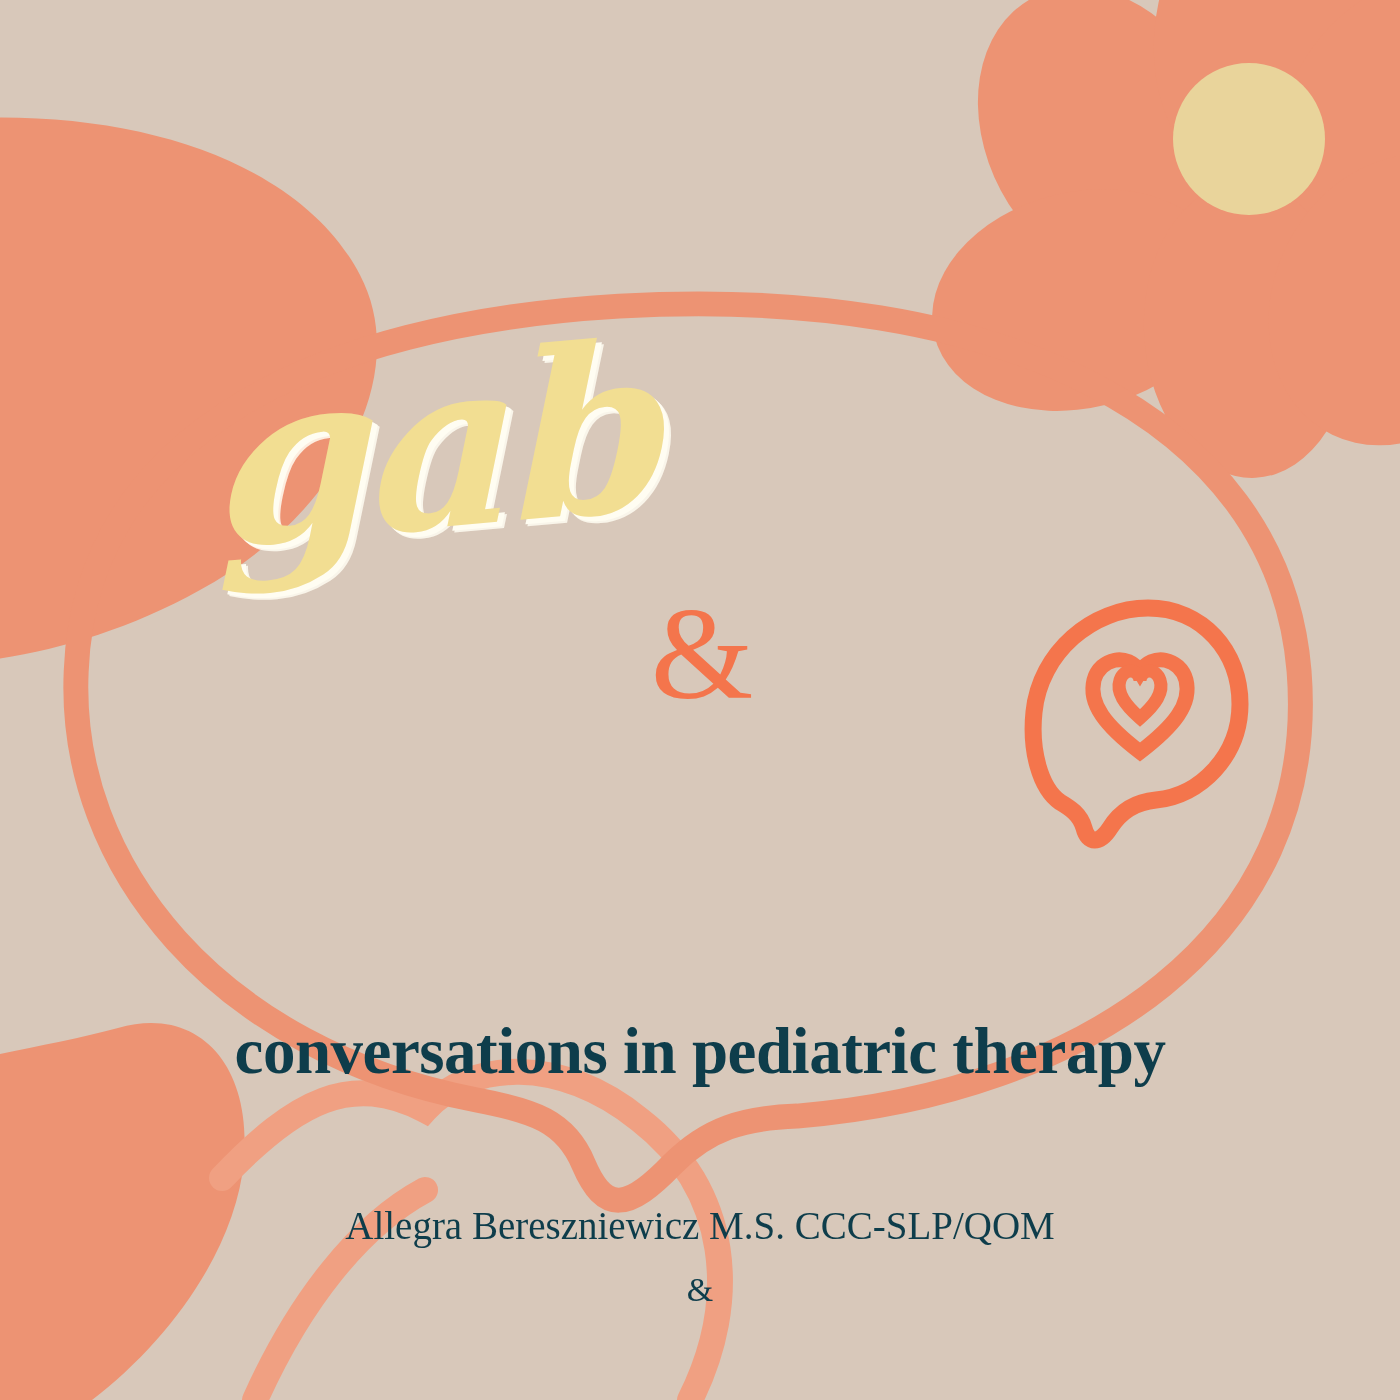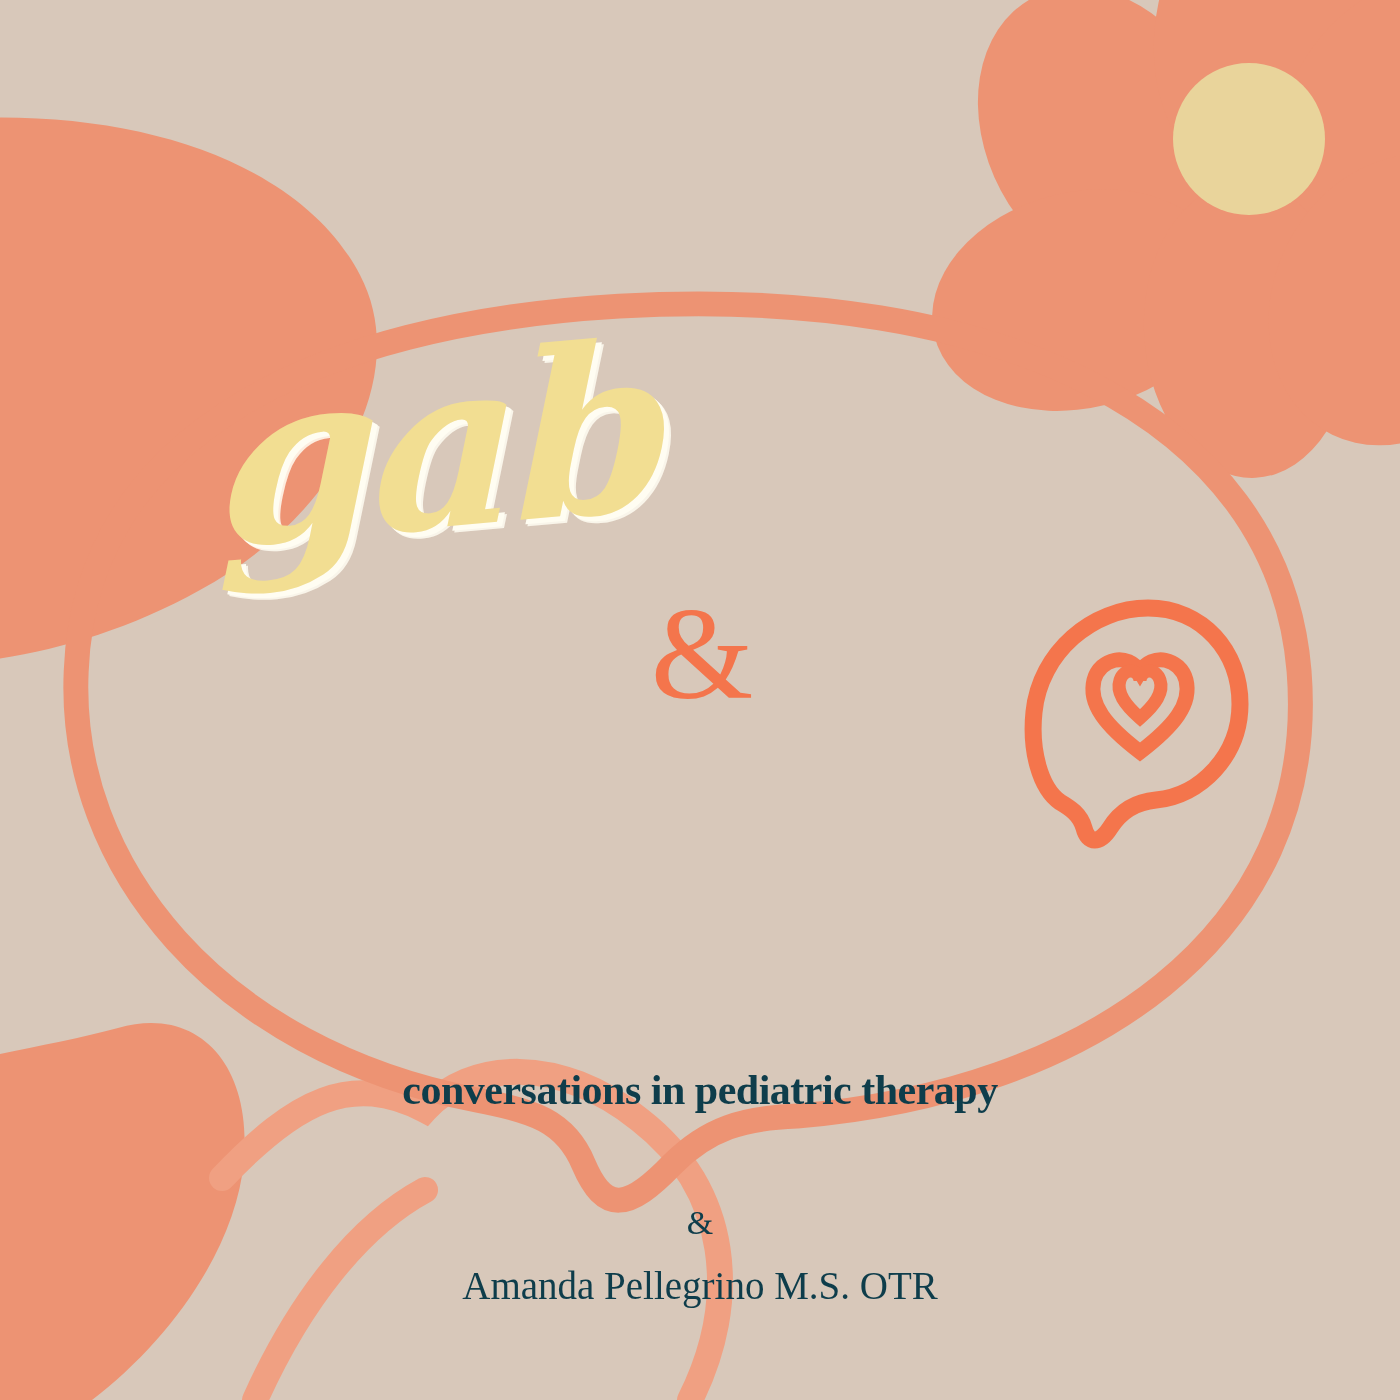--- a/index.html
+++ b/index.html
@@ -76,26 +76,26 @@
     font-size: 290px;
     line-height: 1;
     color: #0D5A50;
     letter-spacing: 4px;
   }
 
   
   .tagline {
     position: absolute;
     left: 0;
-    top: 1068px;
+    top: 1017px;
     width: 1400px;
     text-align: center;
     font-family: "Liberation Serif", serif;
     font-weight: 700;
-    font-size: 42px;
+    font-size: 65px;
     line-height: 1.05;
     color: #0E3D4B;
     letter-spacing: -0.5px;
   }
   .credits {
     position: absolute;
     left: 0;
     top: 1206px;
     width: 1400px;
     text-align: center;
@@ -203,17 +203,17 @@
   <div class="bubble-wrap">
     <div class="gab-script">gab</div>
   </div>
 
   <div class="amp">&amp;</div>
 
 
   <div class="tagline">conversations in pediatric therapy</div>
 
   <div class="credits">
+    <div class="credit-line">Allegra Bereszniewicz M.S. CCC-SLP/QOM</div>
     <div class="credit-amp">&amp;</div>
-    <div class="credit-line last">Amanda Pellegrino M.S. OTR</div>
   </div>
 
 </div>
 
 </body></html>

